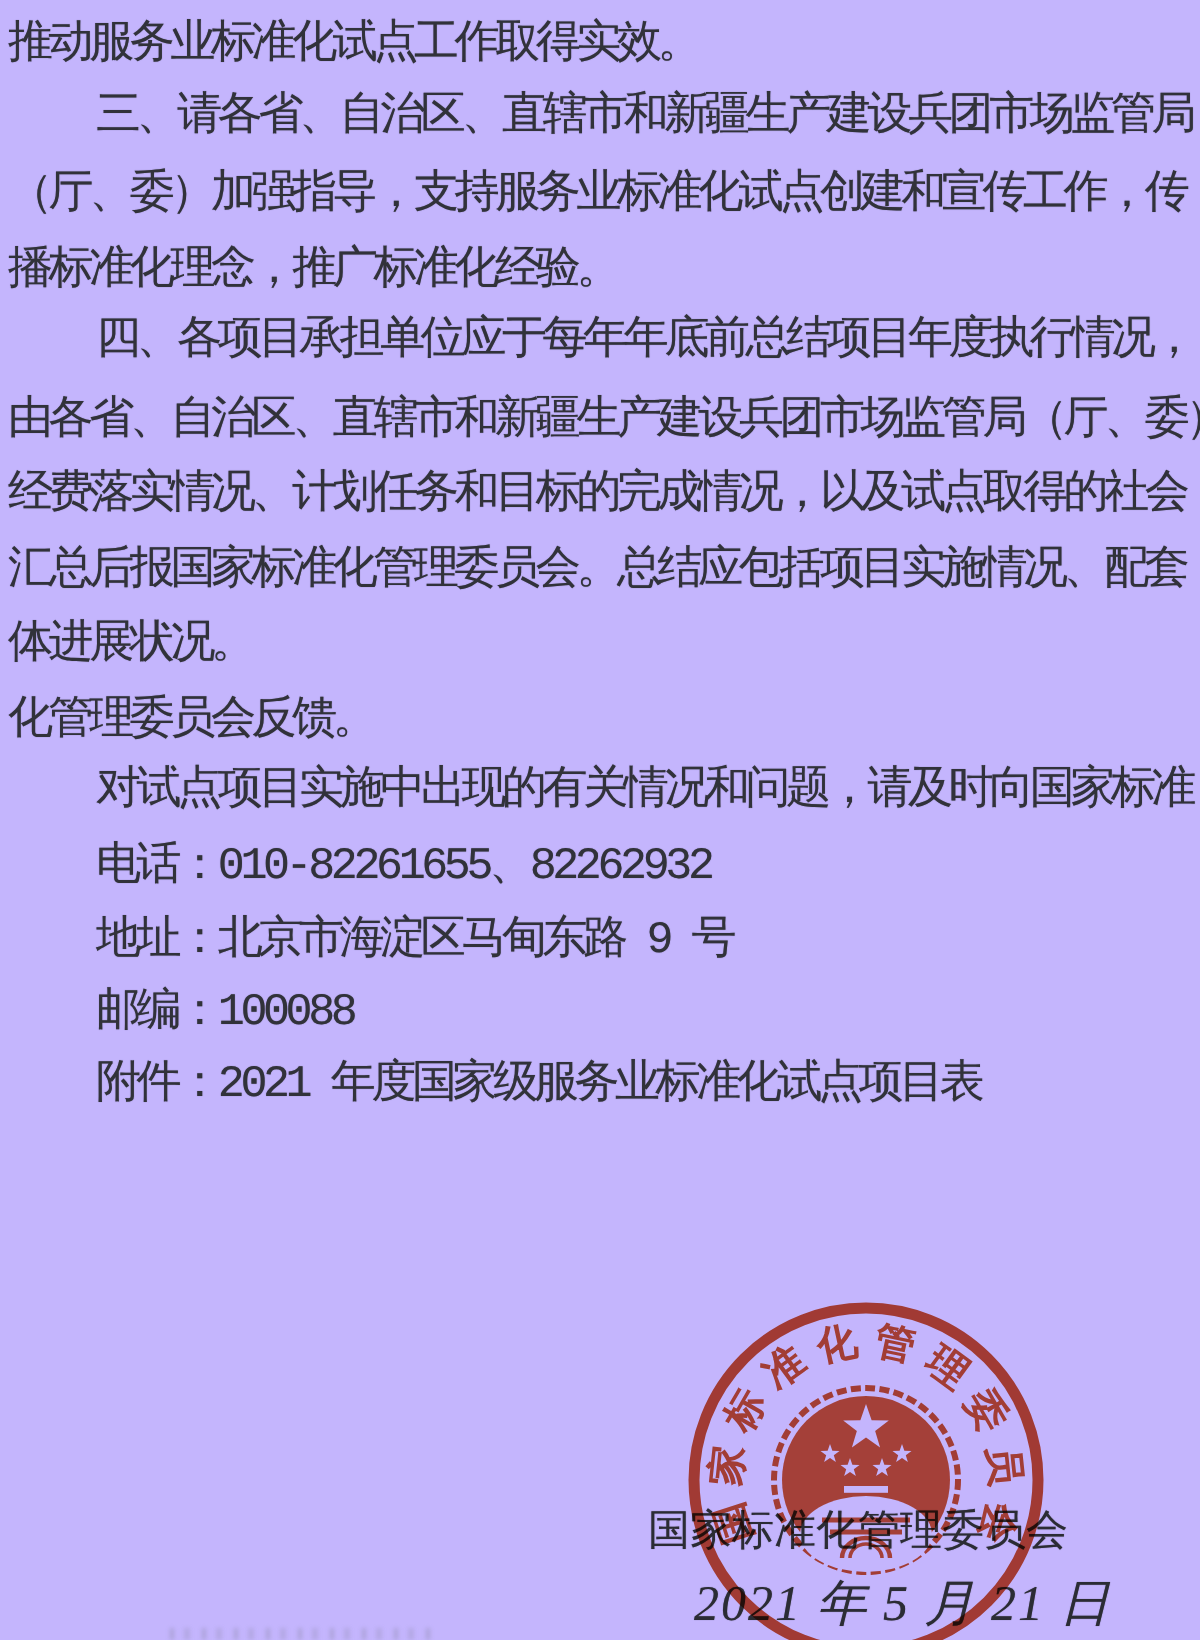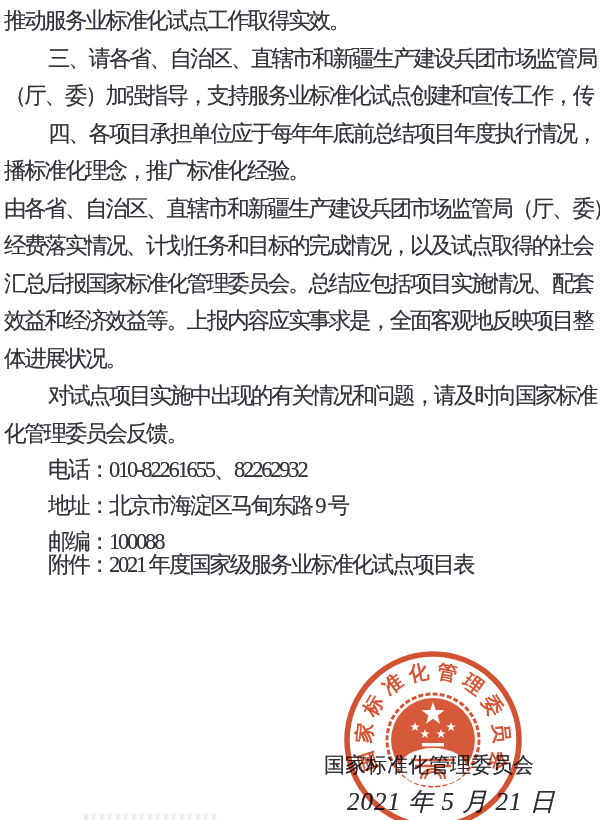--- a/index.html
+++ b/index.html
@@ -1,38 +1,38 @@
 <!DOCTYPE html>
 <html><head>
 <meta charset="utf-8">
 <style>
   html,body{margin:0;padding:0;background:#e8e8e8;}
   .page{
     position:relative;
     width:600px;height:820px;
     margin:0 auto;
-    background:#ffffff;
+    background:#c4b5fd;
     overflow:hidden;
     font-family:"Liberation Serif","DejaVu Serif",serif;
     color:#31323a;
   }
   .body-text{
     position:absolute;
     left:0;top:2px;width:600px;
     padding:0 4px;
     box-sizing:border-box;
   }
   .line{
     font-size:22.5px;
     letter-spacing:-2.2px;
     line-height:37.5px;
     white-space:nowrap;
     text-shadow:0 0 .5px rgba(49,50,58,.55);
   }
-  .line.indent{padding-left:44px;}
+  .line.indent{padding-left:44px;font-family:Liberation Mono, monospace;}
   
   .line:nth-child(n+13){line-height:36px;}
   .line:nth-child(17){height:10px;line-height:10px;}
   .sig-block{position:absolute;left:0;top:0;width:600px;}
   .sig-issuer{
     position:absolute;left:324px;top:751px;
     font-size:21px;letter-spacing:0px;
     white-space:nowrap;color:#2b2c34;
     text-shadow:0 0 .5px rgba(43,44,52,.6);
   }
@@ -64,29 +64,28 @@
 </style>
 </head>
 <body>
 
 <div class="page">
 
   <div class="body-text" id="body-lines">
       <div class="line">推动服务业标准化试点工作取得实效。</div>
       <div class="line indent">三、请各省、自治区、直辖市和新疆生产建设兵团市场监管局</div>
       <div class="line">（厅、委）加强指导，支持服务业标准化试点创建和宣传工作，传</div>
+      <div class="line">播标准化理念，推广标准化经验。</div>
       <div class="line indent">四、各项目承担单位应于每年年底前总结项目年度执行情况，</div>
-      <div class="line">播标准化理念，推广标准化经验。</div>
       <div class="line">由各省、自治区、直辖市和新疆生产建设兵团市场监管局（厅、委）</div>
       <div class="line">经费落实情况、计划任务和目标的完成情况，以及试点取得的社会</div>
       <div class="line">汇总后报国家标准化管理委员会。总结应包括项目实施情况、配套</div>
-      <div class="line">效益和经济效益等。上报内容应实事求是，全面客观地反映项目整</div>
       <div class="line">体进展状况。</div>
+      <div class="line">化管理委员会反馈。</div>
       <div class="line indent">对试点项目实施中出现的有关情况和问题，请及时向国家标准</div>
-      <div class="line">化管理委员会反馈。</div>
       <div class="line indent">电话：010-82261655、82262932</div>
       <div class="line indent">地址：北京市海淀区马甸东路 9 号</div>
       <div class="line indent">邮编：100088</div>
       <div class="line"></div>
       <div class="line indent">附件：2021 年度国家级服务业标准化试点项目表</div>
     </div>
 
   <div class="sig-block">
     <div class="sig-issuer">国家标准化管理委员会</div>
     <div class="sig-date">2021 年 5 月 21 日</div>

